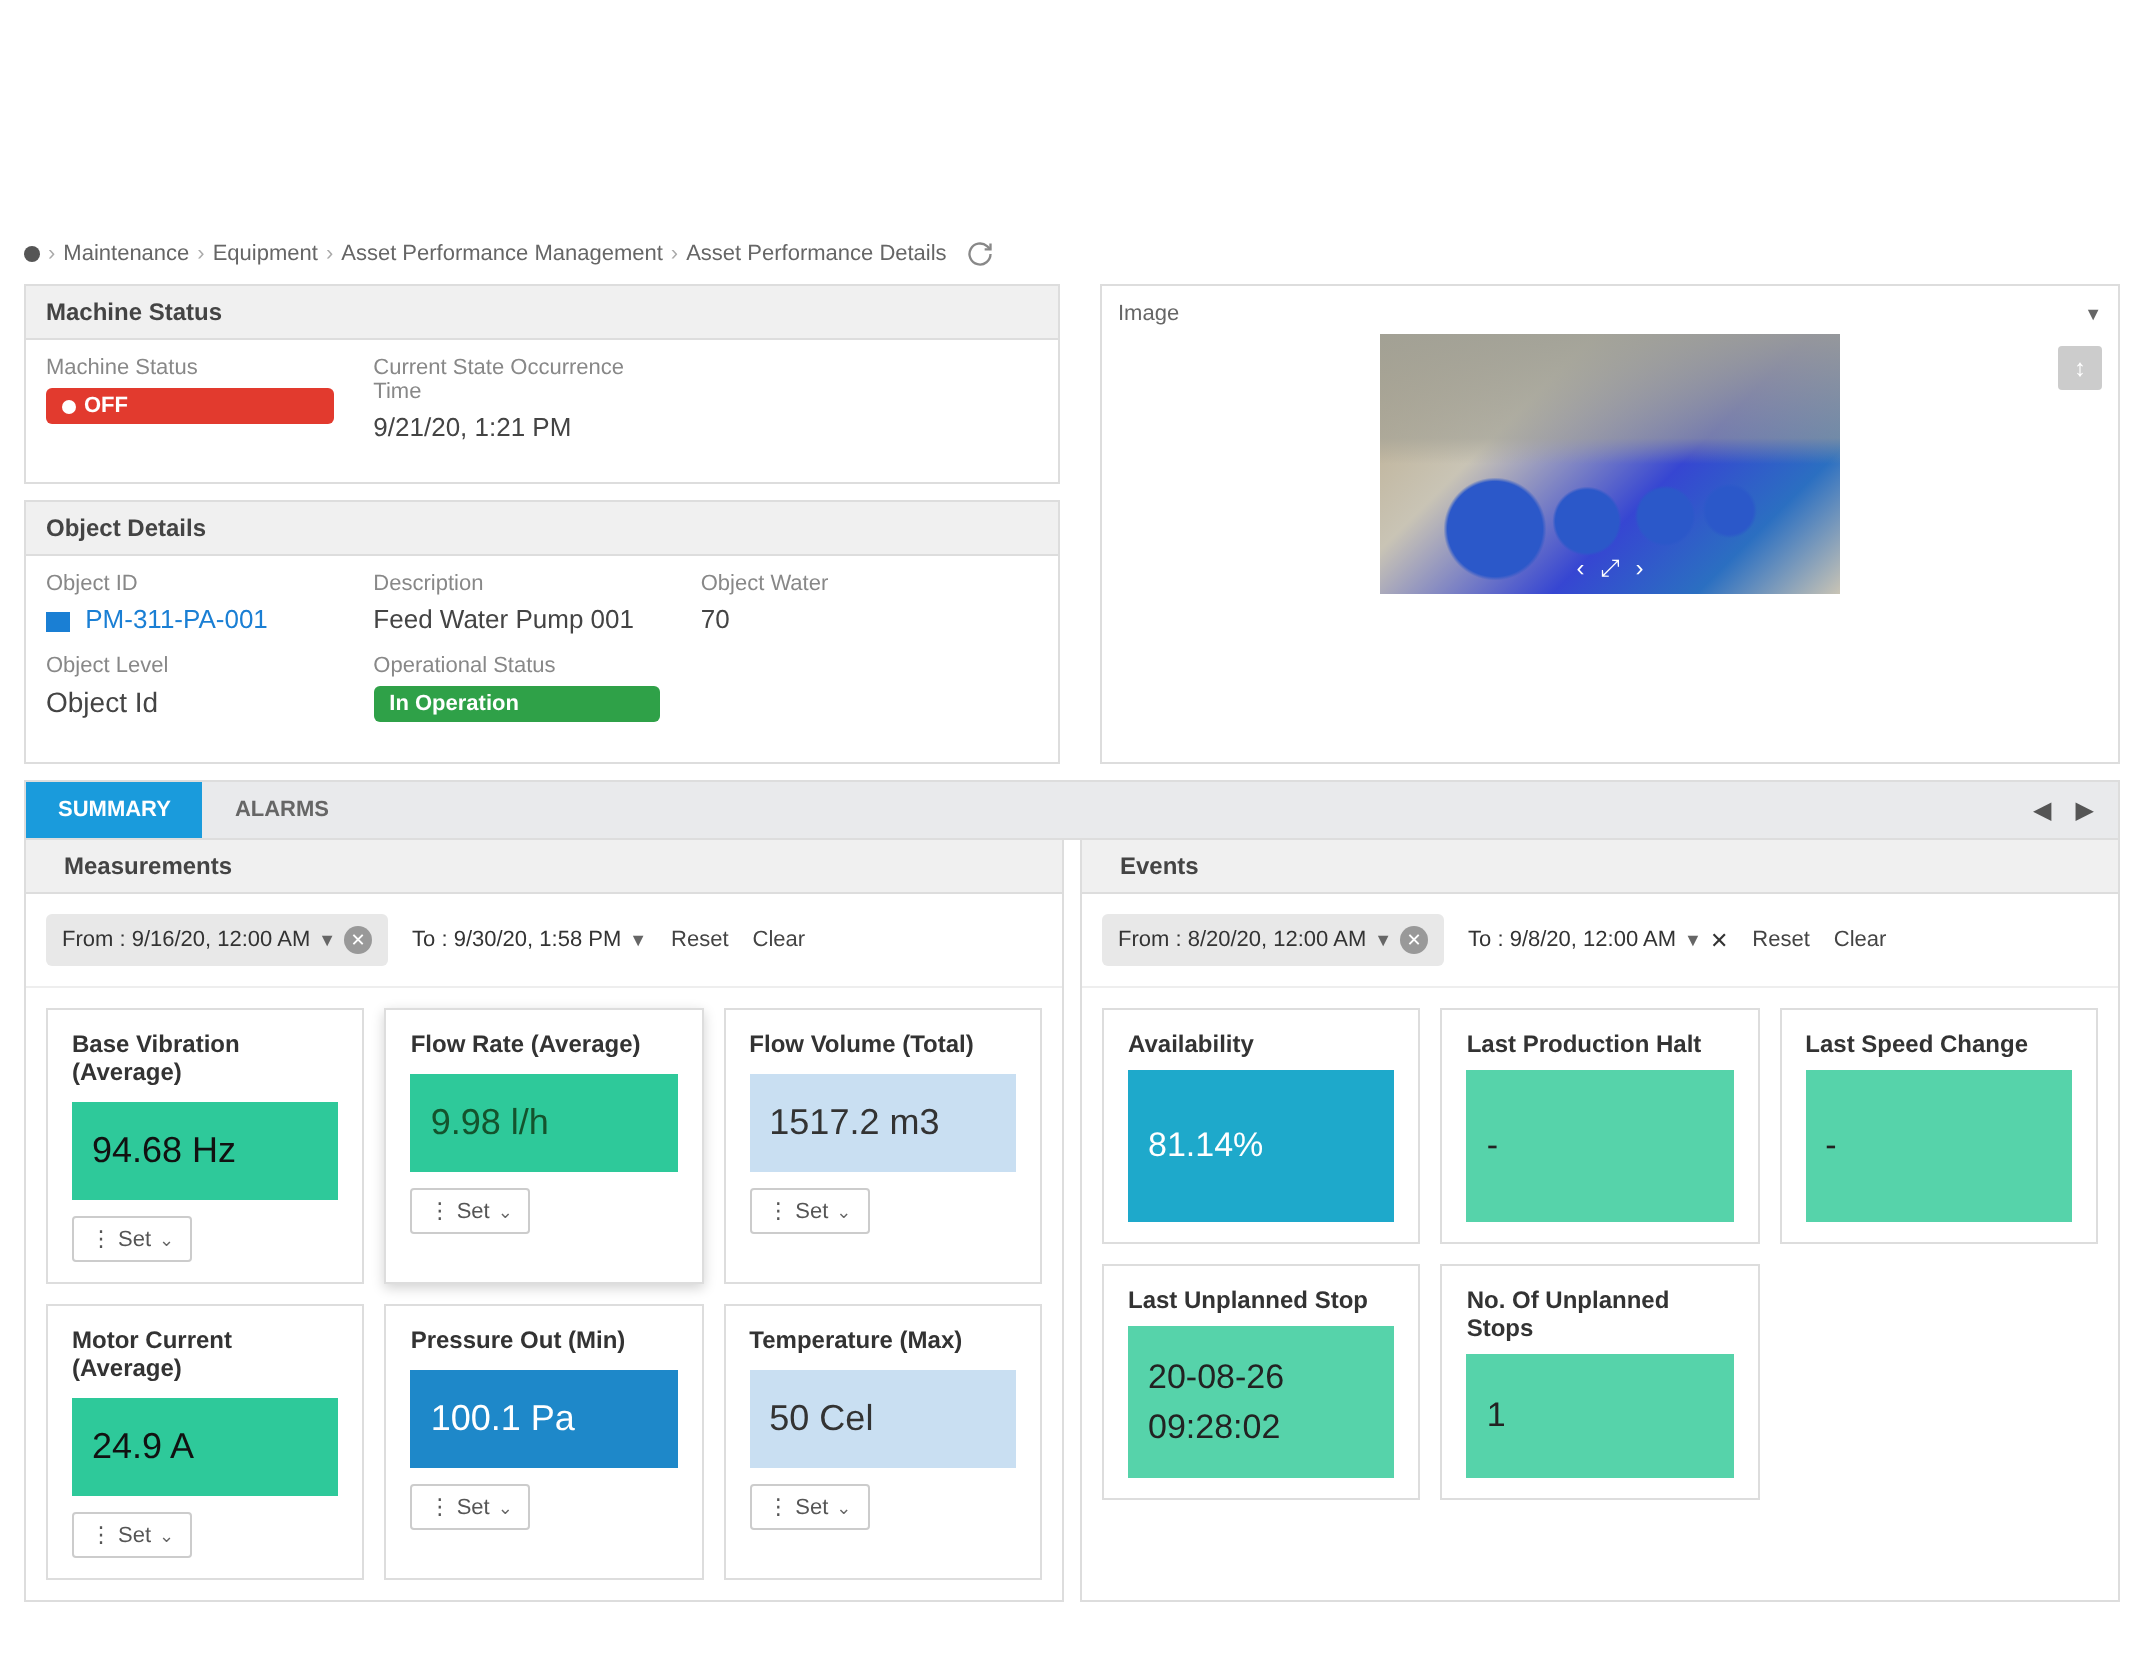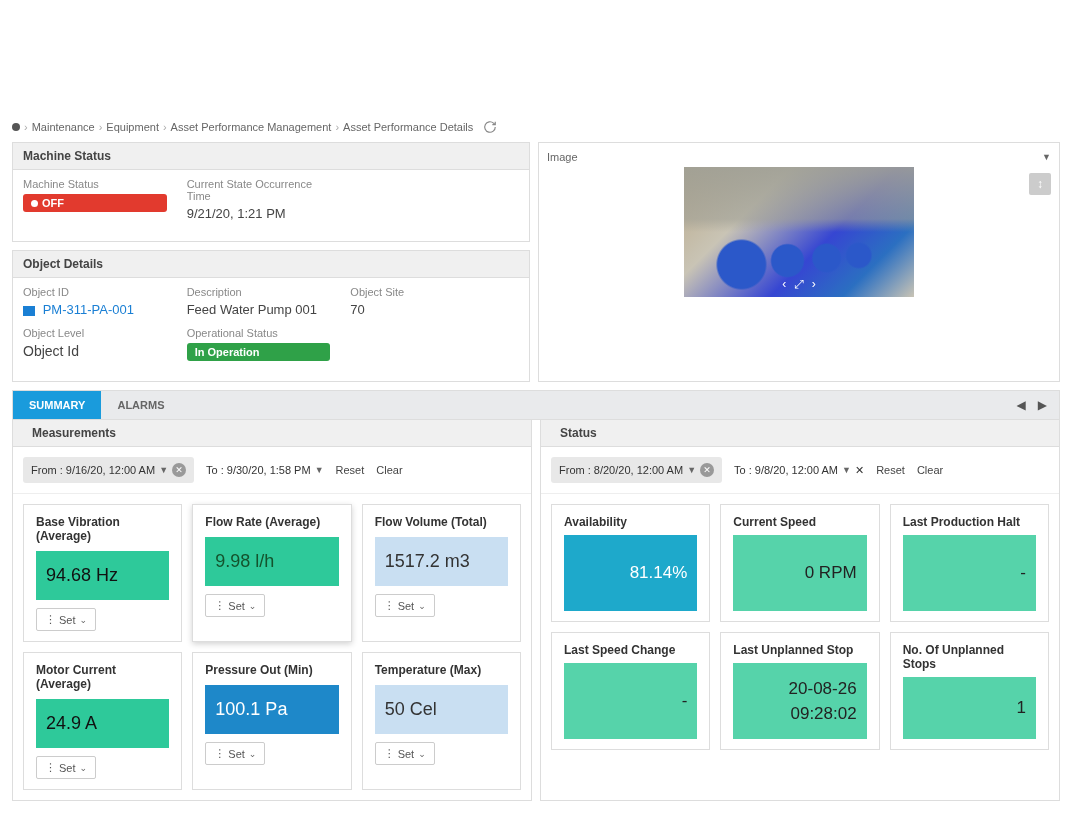--- a/index.html
+++ b/index.html
@@ -8,21 +8,21 @@
 
   .breadcrumb { display:flex; align-items:center; gap:4px; color:#666; font-size:11px; margin-bottom:8px; }
   .breadcrumb .dot { width:8px; height:8px; border-radius:50%; background:#555; }
   .breadcrumb a { color:#666; text-decoration:none; }
   .breadcrumb .sep { color:#aaa; }
   .refresh { width:14px; height:14px; margin-left:6px; cursor:pointer; color:#888; }
 
   .panel { border:1px solid #ddd; background:#fff; }
   .panel-header { background:#f0f0f0; padding:6px 10px; font-weight:600; border-bottom:1px solid #ddd; font-size:12px; color:#444; }
 
-  .top-row { display:flex; gap:8px;border-radius:25px; }
+  .top-row { display:flex; gap:20px;border-radius:25px; }
   .col-left { width: 518px; display:flex; flex-direction:column; gap:8px; }
   .col-right { flex: 1; }
 
   .field-grid { display:flex; flex-wrap:wrap; padding:8px 10px 10px; gap:0; }
   .field { display:flex; flex-direction:column; gap:4px; padding-right:20px; margin-bottom:10px; }
   .field.w1 { width:33%; }
   .field-label { font-size:11px; color:#888; }
   .field-value { font-size:13px; color:#444; }
   .field-value.big { font-size:14px; }
   .link { color:#1a7fd4; text-decoration:none; }
@@ -69,21 +69,21 @@
   .card-value { padding:14px 10px; font-size:18px; }
   .teal { background:#2ec99a; color:#111; }
   .tealw { background:#2ec99a; color:#14532d; }
   .blue { background:#1e88c9; color:#fff; }
   .lightblue { background:#c9dff2; color:#333; }
   .set-btn { display:inline-flex; align-items:center; gap:4px; border:1px solid #ccc; padding:4px 8px; font-size:11px; color:#555; cursor:pointer; width:fit-content; border-radius:2px; }
   .set-btn .dots { letter-spacing:-1px; }
 
   .event-card { border:1px solid #ddd; padding:10px 12px; display:flex; flex-direction:column; gap:6px; min-height:118px; }
   .event-title { font-size:12px; font-weight:600; color:#333; }
-  .event-value { background:#56d3aa; padding:10px; font-size:17px; color:#222; flex:1; display:flex; flex-direction:column; justify-content:center; line-height:1.5;text-align:right; }
+  .event-value { background:#56d3aa; padding:10px; font-size:17px; color:#222; flex:1; display:flex; flex-direction:column; justify-content:center; line-height:1.5; }
   .event-value.cyan { background:#1ea9cb; color:#fff; }
 
   svg { width:100%; height:100%; }
   .caret { font-size:9px; color:#666; }
 </style>
 </head>
 <body>
 
 <div class="page">
 
@@ -132,21 +132,21 @@
             <span class="field-value">
               <span style="display:inline-block;width:12px;height:10px;background:#1a7fd4;margin-right:4px;vertical-align:middle;"></span>
               <a class="link" href="#">PM-311-PA-001</a>
             </span>
           </div>
           <div class="field w1">
             <span class="field-label">Description</span>
             <span class="field-value">Feed Water Pump 001</span>
           </div>
           <div class="field w1">
-            <span class="field-label">Object Site</span>
+            <span class="field-label">Object Water</span>
             <span class="field-value">70</span>
           </div>
           <div class="field w1">
             <span class="field-label">Object Level</span>
             <span class="field-value big">Object Id</span>
           </div>
           <div class="field w1">
             <span class="field-label">Operational Status</span>
             <span class="badge on">In Operation</span>
           </div>
@@ -231,21 +231,21 @@
           </div>
           <div class="card">
             <div class="card-title">Temperature (Max)</div>
             <div class="card-value lightblue">50 Cel</div>
             <div class="set-btn"><span class="dots">⋮</span> Set <span class="caret">⌄</span></div>
           </div>
         </div>
     </div>
 
     <div class="lower-col">
-      <div class="sub-header">Status</div>
+      <div class="sub-header">Events</div>
       <div class="filter-bar">
         <div class="pill">
           <span>From : 8/20/20, 12:00 AM</span>
           <span class="caret">▼</span>
           <span class="close">✕</span>
         </div>
         <div class="to-chip">
           <span>To : 9/8/20, 12:00 AM</span>
           <span class="caret">▼</span>
           <span class="close">✕</span>
@@ -254,26 +254,20 @@
         <span class="txt-btn">Clear</span>
       </div>
       <div class="cards" id="e-cards">
           <div class="event-card">
             <div class="event-title">Availability</div>
             <div class="event-value cyan">
               <div>81.14%</div>
             </div>
           </div>
           <div class="event-card">
-            <div class="event-title">Current Speed</div>
-            <div class="event-value ">
-              <div>0 RPM</div>
-            </div>
-          </div>
-          <div class="event-card">
             <div class="event-title">Last Production Halt</div>
             <div class="event-value ">
               <div>-</div>
             </div>
           </div>
           <div class="event-card">
             <div class="event-title">Last Speed Change</div>
             <div class="event-value ">
               <div>-</div>
             </div>

